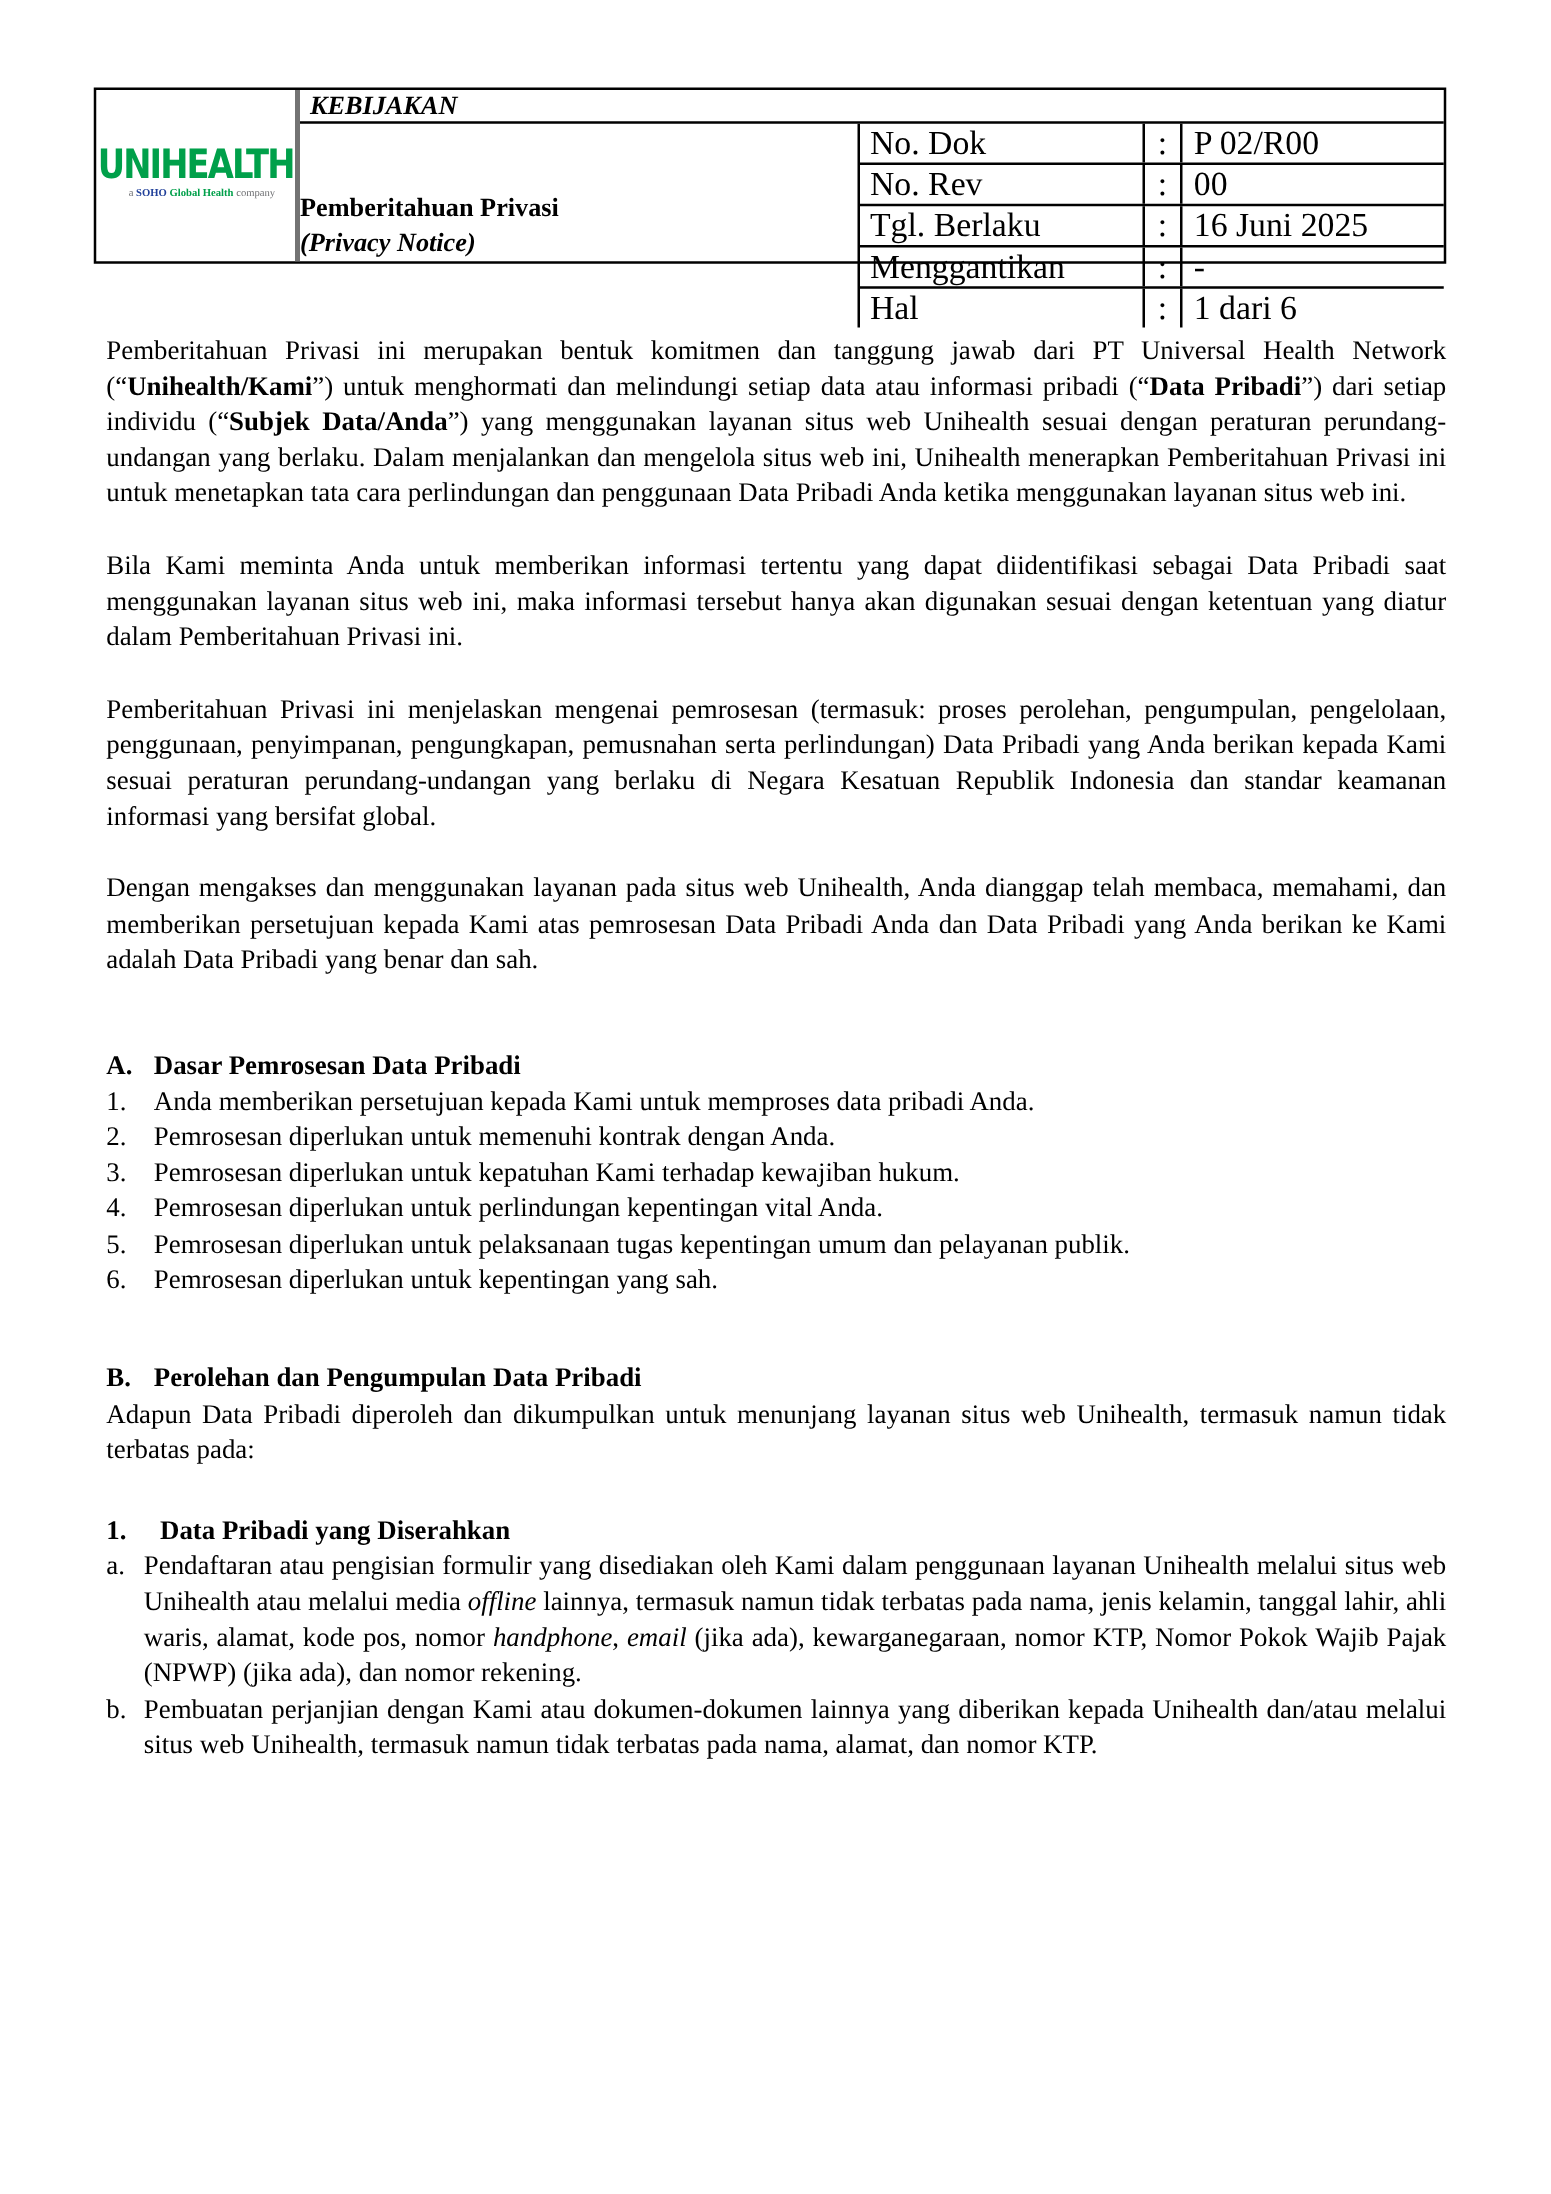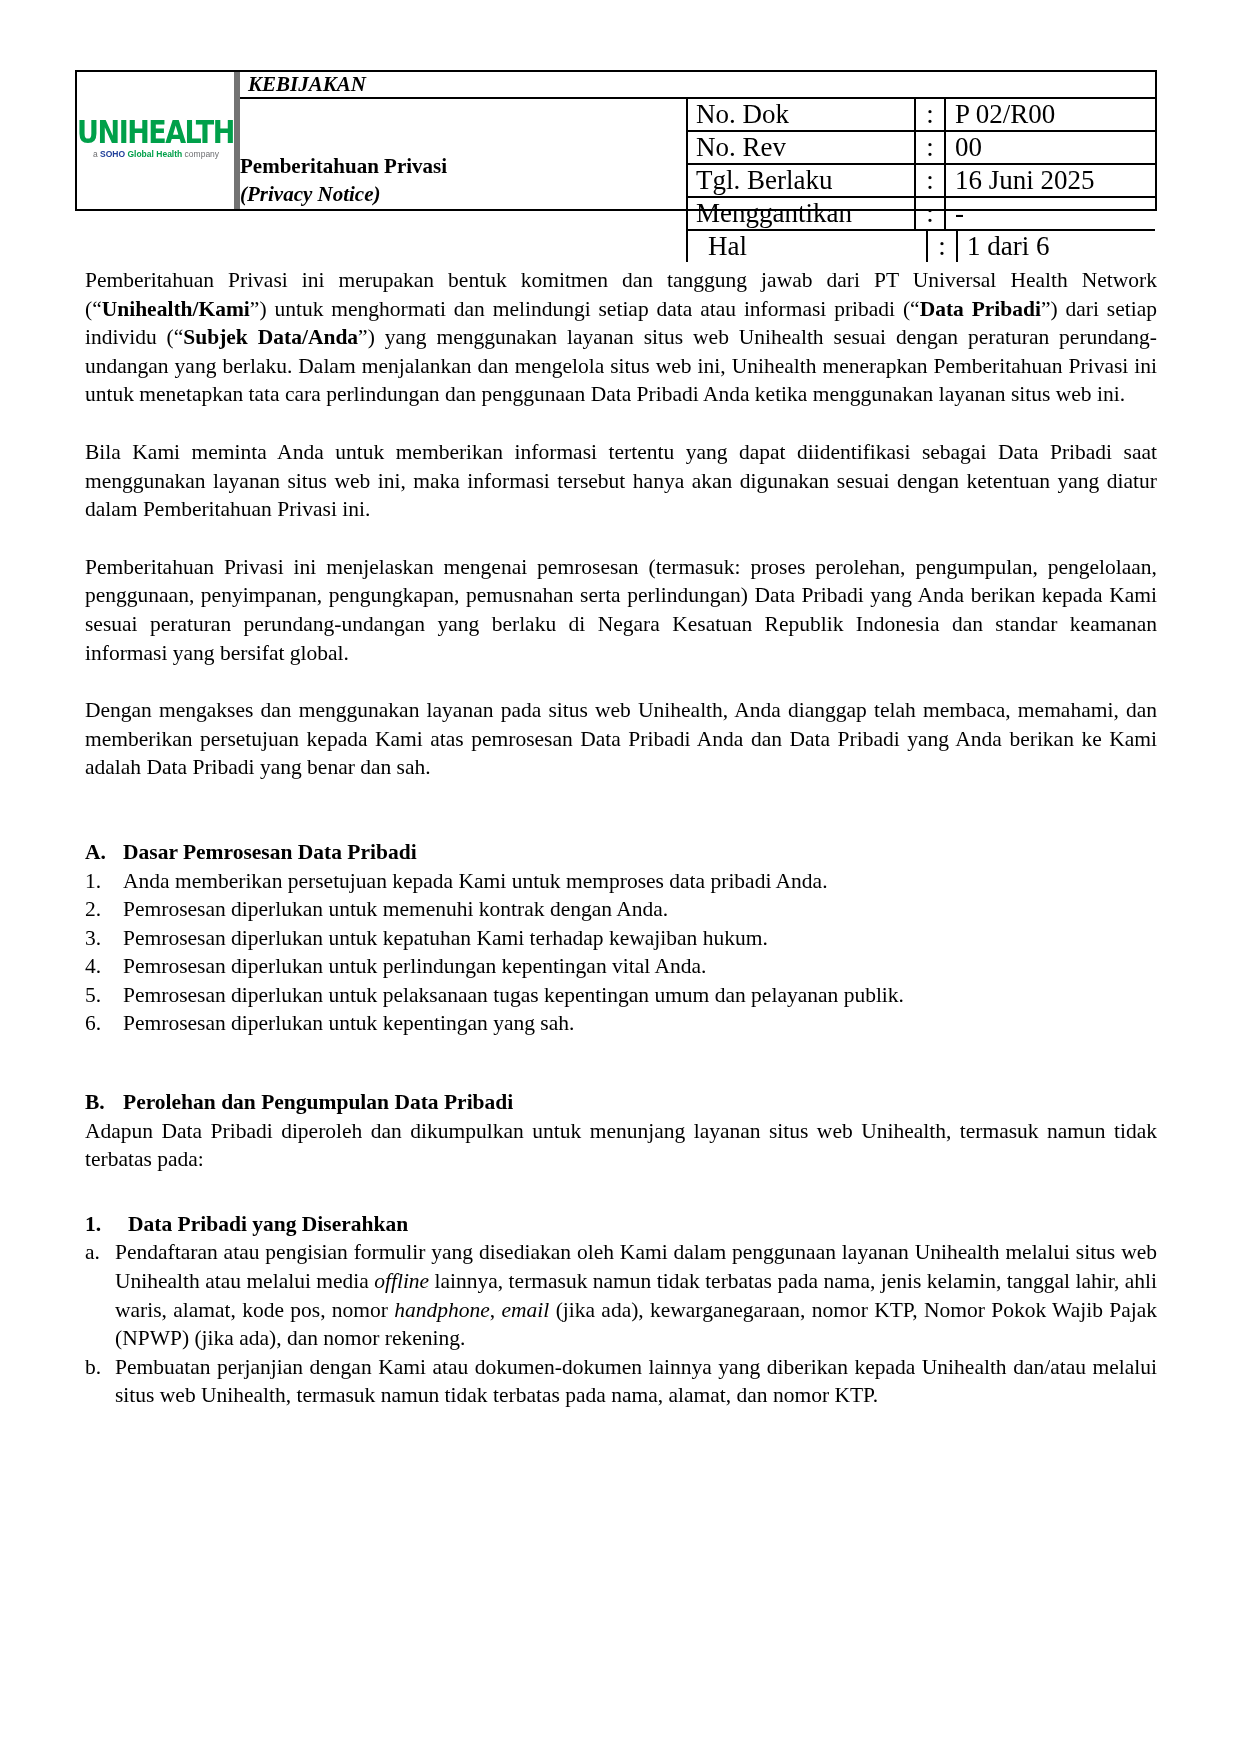--- a/index.html
+++ b/index.html
@@ -10,51 +10,51 @@
     color:#000;
   }
   .page { position:relative; width:1241px; height:1755px; background:#fff; overflow:hidden; }
 
   
   .hdr {
     position:absolute; left:75px; top:70px; width:1082px; height:141px;
     border:2px solid #000; display:flex; background:#fff;
   }
   .hdr-logo-cell {
-    width:163px; border-right:6px solid #737373;
+    width:163px; border-right:4px solid #737373;
     display:flex; flex-direction:column; align-items:center; justify-content:center;
   }
   .logo-word {
     font-family:"DejaVu Sans", sans-serif; font-weight:bold;
     font-size:27px; letter-spacing:-1.5px; line-height:1;
     color:#00A04A; transform:scaleY(1.2); transform-origin:center bottom;
   }
   .logo-tag {
-    font-family:Liberation Sans, sans-serif; font-size:8.5px; line-height:1.1;
+    font-family:Liberation Serif, serif; font-size:8.5px; line-height:1.1;
     margin-top:2px; width:142px; text-align:right; white-space:nowrap;
   }
   .tag-gray { color:#6d6e71; }
   .tag-navy { color:#21409a; font-weight:bold; }
   .tag-green { color:#00A04A; font-weight:bold; }
 
   .hdr-right { flex:1; display:flex; flex-direction:column; }
   .hdr-kebijakan {
     height:27px; border-bottom:2px solid #000;
     font-weight:bold; font-size:21px; line-height:25px; padding-left:8px;font-style:italic;
   }
   .hdr-bottom { flex:1; display:flex; }
   .hdr-title {
     width:448px; border-right:2px solid #000;
     display:flex; flex-direction:column; align-items:flex-start; justify-content:center;
     font-weight:bold; font-size:21px; line-height:1.32; text-align:center;
   }
   .hdr-title .t2 { font-style:italic; }
   .hdr-meta { flex:1; display:flex; flex-direction:column; font-size:27px; }
   .meta-row { flex:1; display:flex; border-bottom:2px solid #000; align-items:center; }
-  .meta-row:last-child { border-bottom:none;padding-left:12px; }
+  .meta-row:last-child { border-bottom:none; }
   .meta-label { width:228px; align-self:stretch; display:flex; align-items:center; padding-left:8px; border-right:2px solid #000; }
   .meta-sep { width:30px; align-self:stretch; display:flex; align-items:center; justify-content:center; border-right:2px solid #000; }
   .meta-value { flex:1; padding-left:9px; }
 
   
   .doc-body {
     position:absolute; left:85px; top:266px; width:1072px;
     font-size:21.5px; line-height:28.6px; text-align:justify;
   }
   .para { margin-bottom:29px; }

